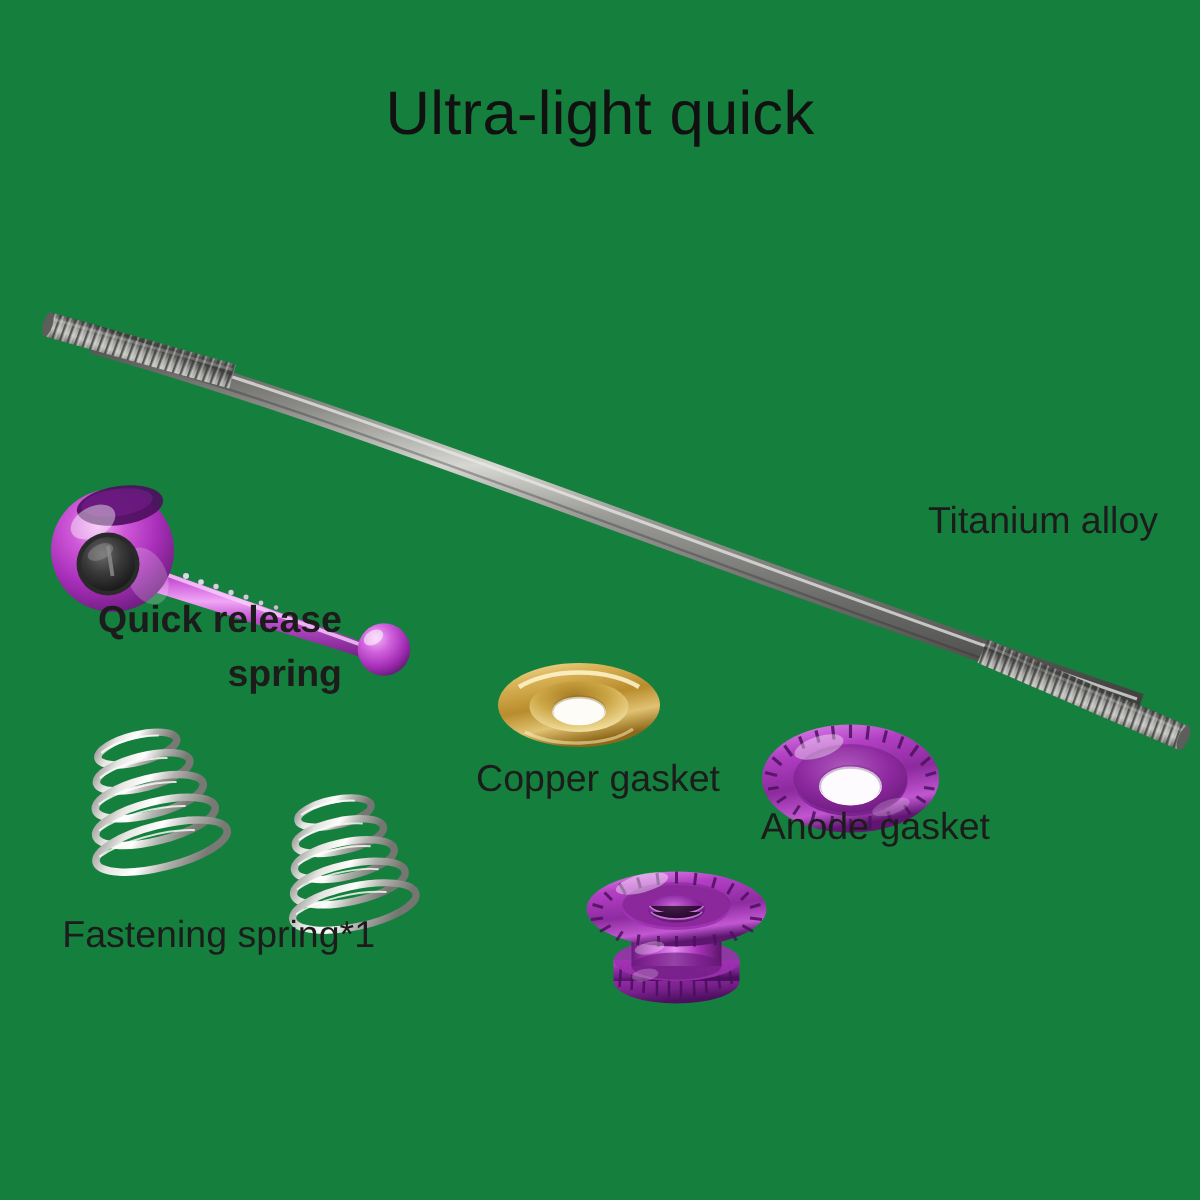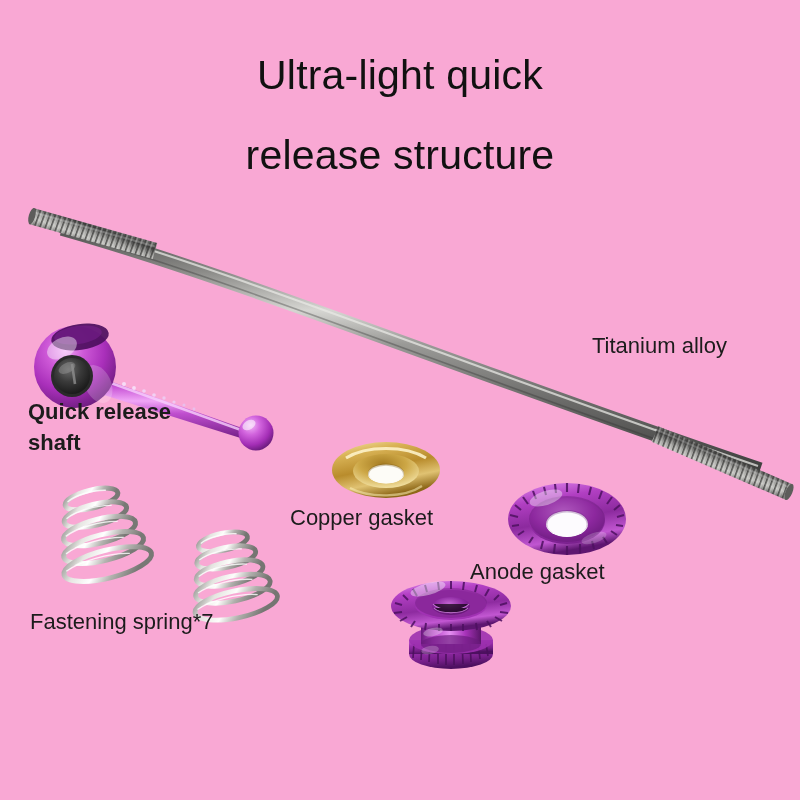--- a/index.html
+++ b/index.html
@@ -4,21 +4,21 @@
 <style>
   html, body {
     margin: 0;
     padding: 0;
     background: #ffffff;
   }
   #stage {
     position: relative;
     width: 800px;
     height: 800px;
-    background: #f9a8d4;
+    background: #15803d;
     overflow: hidden;
     font-family: "Liberation Sans", sans-serif;
     color: #1a1a1a;
   }
 
   
   .title {
     position: absolute;
     left: 0;
     width: 800px;
@@ -28,26 +28,26 @@
     letter-spacing: 0.2px;
     color: #111111;
     white-space: nowrap;
   }
   #title-line1 { top: 52px; }
   #title-line2 { top: 132px; }
 
   
   .label {
     position: absolute;
-    font-size: 22px;
+    font-size: 25px;
     font-weight: 400;
     color: #1c1c1c;
     white-space: nowrap;
     line-height: 1.42;
-    text-align: left;
+    text-align: right;
   }
 
   
   #shaft-group {
     position: absolute;
     left: 0;
     top: 0;
     width: 800px;
     height: 800px;
     pointer-events: none;
@@ -71,21 +71,20 @@
   #spring-2      { left: 172px; top: 528px; width: 116px; height: 94px; }
 
   svg { display: block; overflow: visible; }
 </style>
 </head>
 <body>
 
 <div id="stage">
 
   <div class="title" id="title-line1">Ultra-light quick</div>
-  <div class="title" id="title-line2">release structure</div>
 
   <div id="shaft-group">
     <svg width="800" height="800" viewBox="0 0 800 800">
       <defs>
 
         <linearGradient id="tiBody" x1="0" y1="0" x2="0" y2="1">
           <stop offset="0%" stop-color="#4f4f4e"></stop>
           <stop offset="18%" stop-color="#8b8b88"></stop>
           <stop offset="34%" stop-color="#d6d6d2"></stop>
           <stop offset="48%" stop-color="#9a9a97"></stop>
@@ -187,21 +186,21 @@
       <ellipse cx="39" cy="48" rx="9" ry="5" fill="#9a9a9a" opacity="0.45" transform="rotate(-25 39 48)"></ellipse>
       <path d="M 44,44 L 47,64" stroke="#8e8e8e" stroke-width="2.6" opacity="0.8"></path>
 
       <circle cx="228" cy="113" r="17.5" fill="url(#ballEnd)"></circle>
       <ellipse cx="221" cy="105" rx="7" ry="4.6" fill="#ffffff" opacity="0.55" transform="rotate(-30 221 105)"></ellipse>
     </svg>
   </div>
 
   <div class="label" id="label-handle" style="left:28px; top:396px; width:200px;font-weight:bold;">
     <div>Quick release</div>
-    <div>shaft</div>
+    <div>spring</div>
   </div>
 
   <div class="part" id="copper-gasket">
     <svg width="112" height="62" viewBox="0 0 112 62">
       <defs>
         <linearGradient id="copperOuter" x1="0" y1="0" x2="0.4" y2="1">
           <stop offset="0%" stop-color="#f6e6ab"></stop>
           <stop offset="25%" stop-color="#d9b356"></stop>
           <stop offset="55%" stop-color="#b98c2c"></stop>
           <stop offset="78%" stop-color="#e0c272"></stop>
@@ -284,21 +283,21 @@
 
       <ellipse cx="61" cy="46" rx="21" ry="13" fill="#ffffff"></ellipse>
       <ellipse cx="61" cy="45" rx="21" ry="13" fill="#56136a" opacity="0.28"></ellipse>
       <ellipse cx="61" cy="46.5" rx="19.6" ry="12" fill="#fdfbfe"></ellipse>
 
       <ellipse cx="40" cy="20" rx="17" ry="7" fill="#ffffff" opacity="0.38" transform="rotate(-18 40 20)"></ellipse>
       <ellipse cx="88" cy="60" rx="13" ry="5" fill="#ffffff" opacity="0.2" transform="rotate(-18 88 60)"></ellipse>
     </svg>
   </div>
 
-  <div class="label" id="label-anode-gasket" style="left:470px; top:556px; width:190px;">
+  <div class="label" id="label-anode-gasket" style="left:470px; top:534px; width:190px;">
     <div>Anode gasket</div>
   </div>
 
   <div class="part" id="anode-cap">
     <svg width="126" height="100" viewBox="0 0 126 100">
       <defs>
         <linearGradient id="capFlange" x1="0" y1="0" x2="0.3" y2="1">
           <stop offset="0%" stop-color="#e594f2"></stop>
           <stop offset="28%" stop-color="#b440c5"></stop>
           <stop offset="62%" stop-color="#8e2ba0"></stop>
@@ -436,16 +435,16 @@
         <path d="M 36,10 A 25,8.5 0 0 1 73,8"></path>
         <path d="M 31,26 A 30,10 0 0 1 75,24"></path>
         <path d="M 27,42 A 34,11.5 0 0 1 77,40"></path>
         <path d="M 23,58 A 38,12.5 0 0 1 79,56"></path>
         <path d="M 19,74 A 42,13.5 0 0 1 81,72"></path>
       </g>
     </svg>
   </div>
 
   <div class="label" id="label-springs" style="left:30px; top:606px; width:220px;">
-    <div>Fastening spring*7</div>
+    <div>Fastening spring*1</div>
   </div>
 
 </div>
 
 </body></html>

